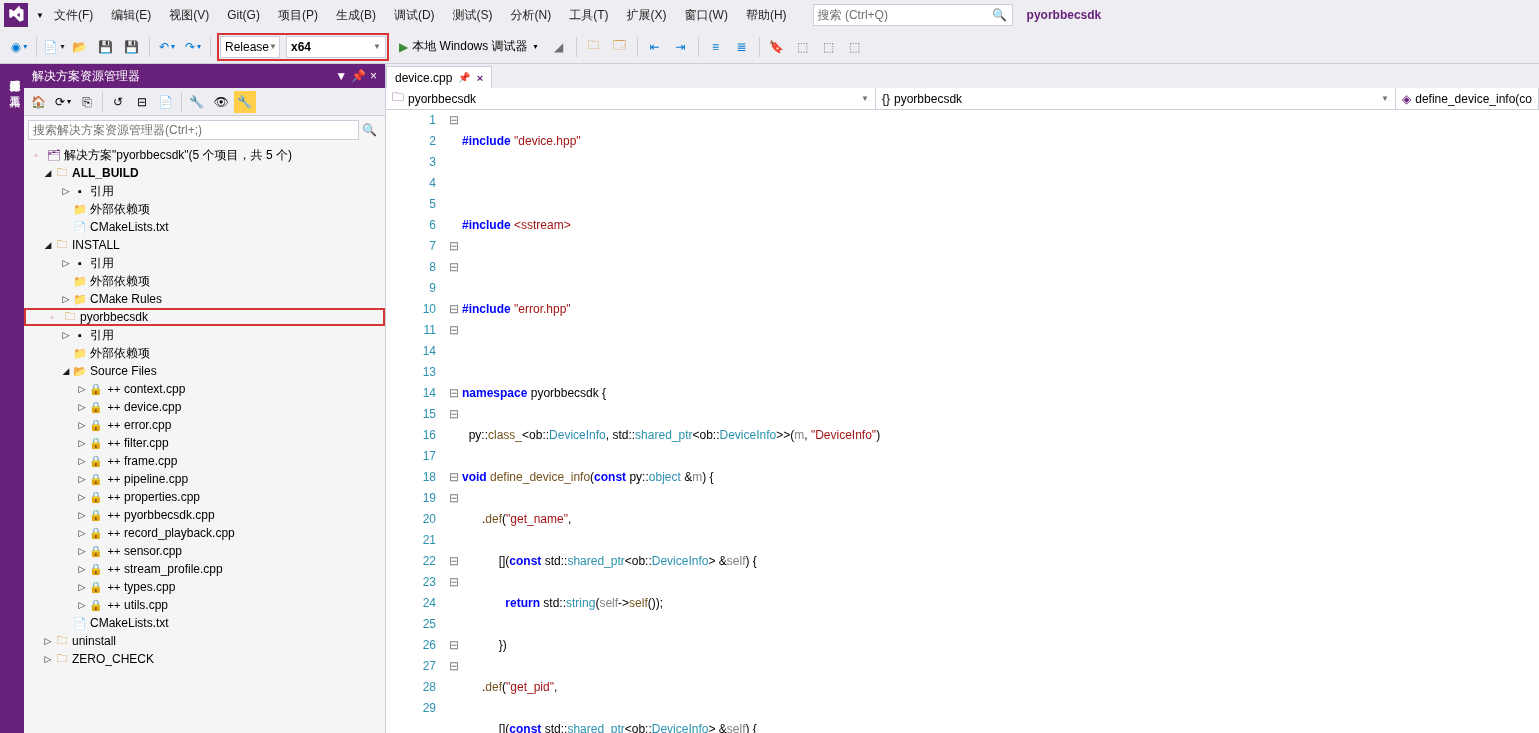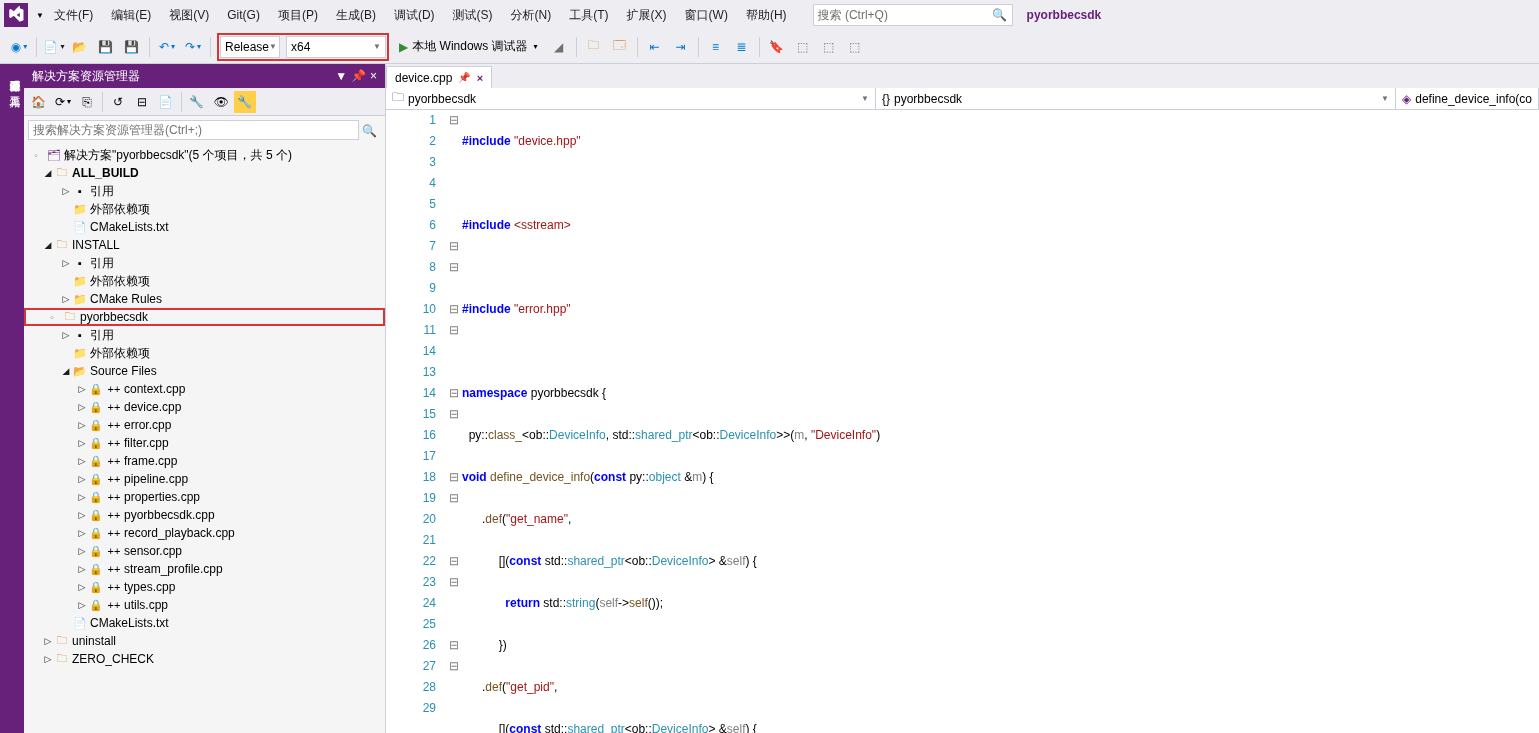--- a/index.html
+++ b/index.html
@@ -11,32 +11,32 @@
 .search-box{margin-left:16px;width:200px;height:22px;border:1px solid #cccedb;background:#fff;display:flex;align-items:center;padding:0 4px;color:#717171;position:relative;}
 .search-icon-r{position:absolute;right:4px;}
 .project-label{margin-left:12px;color:#68217a;font-weight:bold;}
 .toolbar{height:34px;background:#eeeef2;display:flex;align-items:center;padding:0 8px;gap:4px;border-bottom:1px solid #cccedb;}
 .tbtn{width:22px;height:22px;display:flex;align-items:center;justify-content:center;cursor:pointer;color:#1e1e1e;}
 .sep{width:1px;height:20px;background:#cccedb;margin:0 2px;}
 .combo{height:22px;border:1px solid #cccedb;background:#fff;display:flex;align-items:center;padding:0 4px;cursor:pointer;min-width:60px;}
 .combo .caret{margin-left:auto;font-size:8px;color:#717171;}
 .combo-group{border:2px solid #d63636;display:flex;gap:6px;padding:1px;}
 .combo.release{width:60px;}
-.combo.x64{width:100px;}
+.combo.x64{width:100px;font-weight:bold;}
 .play-btn{display:flex;align-items:center;gap:4px;padding:0 6px;height:22px;cursor:pointer;}
 .play-tri{color:#388a34;font-size:12px;}
 .main{display:flex;height:calc(100vh - 64px);}
 .side-tabs{width:24px;background:#68217a;color:#fff;display:flex;flex-direction:column;}
 .side-tab{writing-mode:vertical-rl;padding:8px 2px;font-size:11px;cursor:pointer;}
 .explorer{width:362px;background:#f5f5f5;border-right:1px solid #cccedb;display:flex;flex-direction:column;}
 .explorer-header{height:24px;background:#68217a;color:#fff;display:flex;align-items:center;padding:0 8px;font-size:12px;}
 .explorer-header-btns{margin-left:auto;display:flex;gap:4px;font-size:10px;}
 .explorer-toolbar{height:28px;background:#eeeef2;display:flex;align-items:center;padding:0 4px;gap:2px;border-bottom:1px solid #cccedb;}
 .ex-tbtn{width:22px;height:22px;display:flex;align-items:center;justify-content:center;cursor:pointer;}
-.explorer-search{height:28px;display:flex;padding:4px;}
+.explorer-search{height:28px;display:flex;align-items:center;padding:4px;}
 .explorer-search input{flex:1;height:20px;border:1px solid #cccedb;padding:0 4px;color:#717171;font-size:12px;}
 .tree{flex:1;overflow:auto;background:#f5f5f5;padding:2px 0;}
 .tree-row{height:18px;display:flex;align-items:center;cursor:pointer;white-space:nowrap;}
 .exp{width:12px;text-align:center;font-size:9px;color:#1e1e1e;}
 .icon{width:16px;height:16px;margin-right:2px;display:flex;align-items:center;justify-content:center;font-size:11px;}
 .tree-row .label{font-size:12px;}
 .bold{font-weight:bold;}
 .highlighted{border:2px solid #d63636;}
 .editor{flex:1;display:flex;flex-direction:column;background:#fff;}
 .tab-strip{height:24px;background:#eeeef2;display:flex;align-items:flex-end;}

